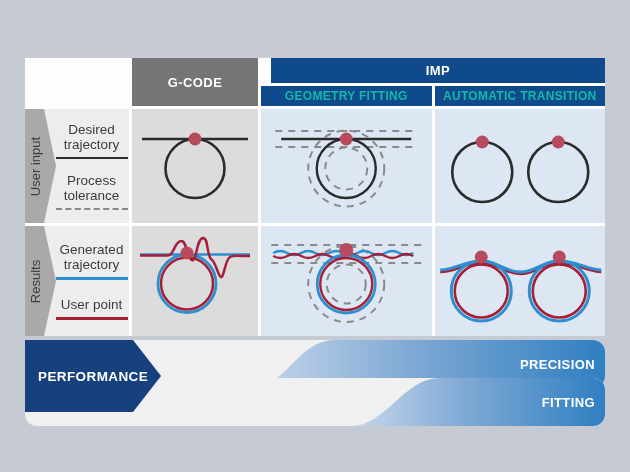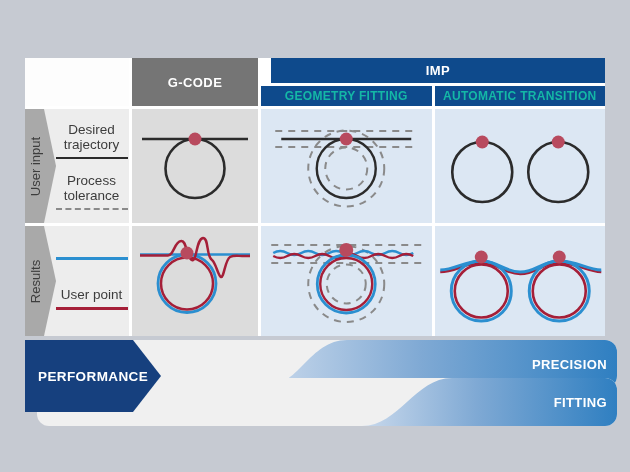--- a/index.html
+++ b/index.html
@@ -54,21 +54,21 @@
 
   
   .sInk{stroke:var(--ink);fill:none;}
   .sDash{stroke:var(--dash-gray);fill:none;stroke-dasharray:7 6;}
   .sBlue{stroke:var(--trajectory-blue);fill:none;}
   .sRed{stroke:var(--tool-red);fill:none;}
   .dot{fill:var(--marker-red);}
 
   
   .perf{position:absolute;left:25px;top:340px;width:580px;height:72px;}
-  .band{position:absolute;left:12px;width:580px;height:48px;background:var(--band-bg);overflow:hidden;border-radius:12px;}
+  .band{position:absolute;left:0;width:580px;height:48px;background:var(--band-bg);overflow:hidden;border-radius:12px;}
   .band-precision{top:0;}
   .band-dynamism{top:38px;}
   .band svg{position:absolute;left:0;top:0;width:100%;height:100%;}
   .band-label{position:absolute;right:10px;top:0;height:100%;display:flex;align-items:center;
     color:#fff;font-weight:bold;font-size:13px;letter-spacing:.4px;z-index:2;}
   .perf-arrow{position:absolute;left:0;top:0;width:136px;height:72px;background:var(--performance-navy);
     clip-path:polygon(0 0,108px 0,136px 50%,108px 100%,0 100%);
     display:flex;align-items:center;z-index:3;}
   .perf-arrow span{color:#fff;font-weight:bold;font-size:13.5px;letter-spacing:.4px;padding-left:13px;text-align:center;}
 </style>
@@ -139,20 +139,21 @@
       </svg>
     </div>
 
     <div class="cell c-legend" style="grid-column:1;grid-row:4;">
       <div class="chevron"></div>
       <div class="vlabel-wrap">
         <span class="vlabel">Results</span>
       </div>
       <div class="legend-entries">
         <div class="legend-entry">
+          <span class="legend-label">Generated trajectory</span>
           <div class="sample sample-solid-blue"></div>
         </div>
         <div class="legend-entry">
           <span class="legend-label">User point</span>
           <div class="sample sample-solid-red"></div>
         </div>
       </div>
     </div>
 
     <div class="cell c-diagram-gray" style="grid-column:2;grid-row:4;">

